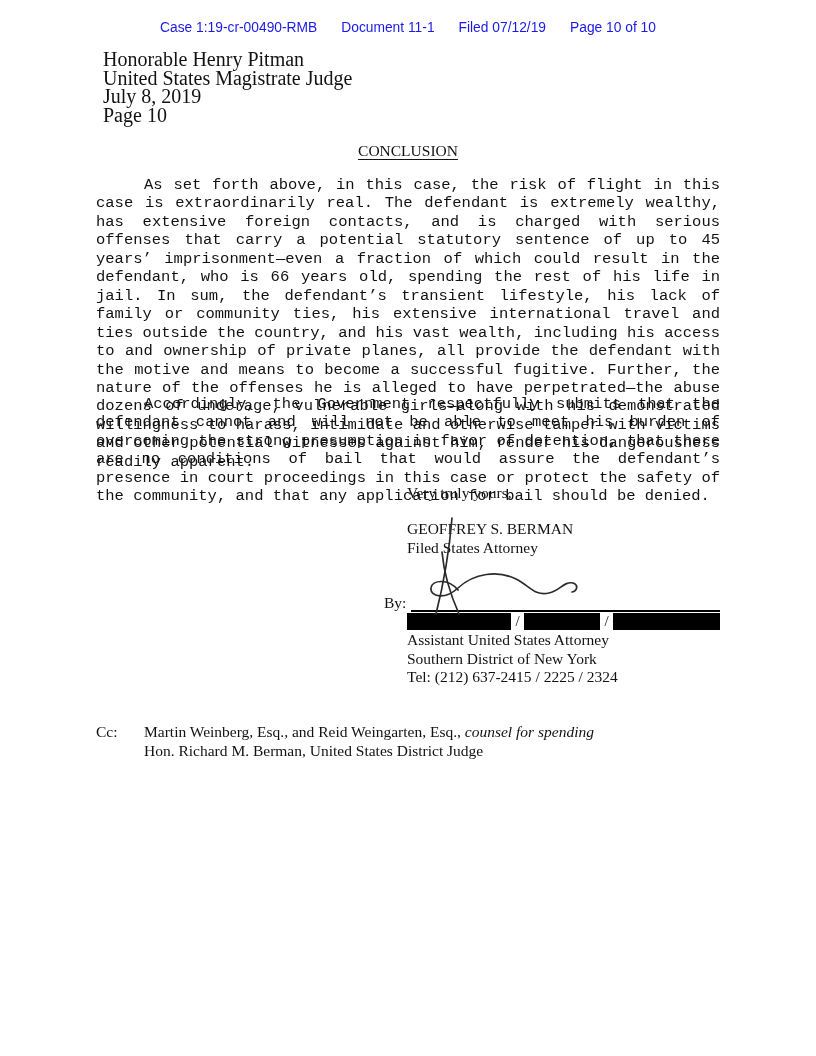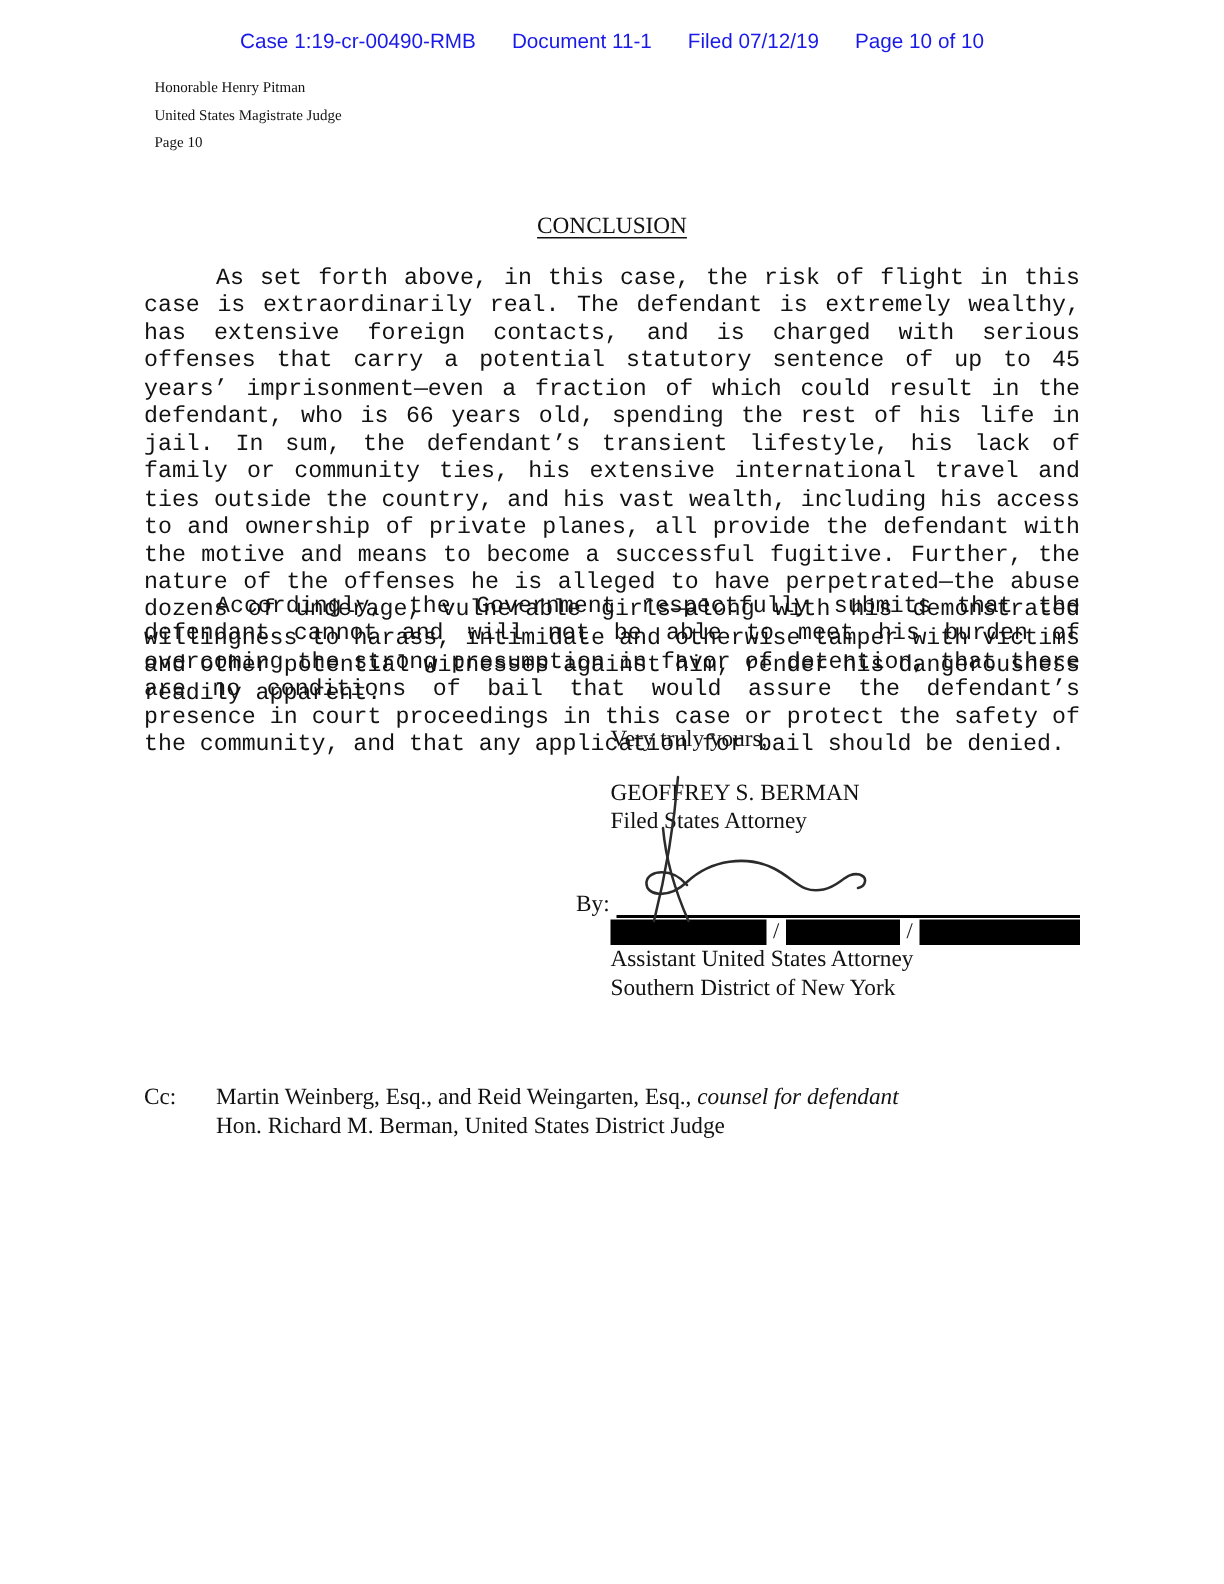--- a/index.html
+++ b/index.html
@@ -32,21 +32,21 @@
     font-family: "Liberation Sans", sans-serif;
     font-size: 13.8px;
     color: var(--header-blue);
     white-space: nowrap;
   }
   
   .address-block {
     position: absolute;
     top: 50px;
     left: 103px;
-    font-size: 10px;
+    font-size: 20px;
     line-height: 18.5px;
   }
   
   .conclusion-heading {
     position: absolute;
     top: 142px;
     left: 96px;
     width: 624px;
     text-align: center;
     font-size: 15.5px;
@@ -152,20 +152,21 @@
   <div class="ecf-header">
     <span>Case 1:19-cr-00490-RMB</span>
     <span>Document 11-1</span>
     <span>Filed 07/12/19</span>
     <span>Page 10 of 10</span>
   </div>
 
   <div class="address-block">
     <div>Honorable Henry Pitman</div>
     <div>United States Magistrate Judge</div>
+    <div>July 8, 2019</div>
     <div>Page 10</div>
   </div>
 
   <div class="conclusion-heading">
     <span>CONCLUSION</span>
   </div>
 
   <p class="body-para para-1">As set forth above, in this case, the risk of flight in this case is extraordinarily real.  The defendant is extremely wealthy, has extensive foreign contacts, and is charged with serious offenses that carry a potential statutory sentence of up to 45 years’ imprisonment—even a fraction of which could result in the defendant, who is 66 years old, spending the rest of his life in jail.  In sum, the defendant’s transient lifestyle, his lack of family or community ties, his extensive international travel and ties outside the country, and his vast wealth, including his access to and ownership of private planes, all provide the defendant with the motive and means to become a successful fugitive.  Further, the nature of the offenses he is alleged to have perpetrated—the abuse dozens of underage, vulnerable girls—along with his demonstrated willingness to harass, intimidate and otherwise tamper with victims and other potential witnesses against him, render his dangerousness readily apparent.</p>
   <p class="body-para para-2">Accordingly, the Government respectfully submits that the defendant cannot and will not be able to meet his burden of overcoming the strong presumption in favor of detention, that there are no conditions of bail that would assure the defendant’s presence in court proceedings in this case or protect the safety of the community, and that any application for bail should be denied.</p>
 
@@ -193,25 +194,26 @@
     <span class="redaction-bar bar-1"></span>
     <span class="redaction-sep">/</span>
     <span class="redaction-bar bar-2"></span>
     <span class="redaction-sep">/</span>
     <span class="redaction-bar bar-3"></span>
   </div>
 
   <div class="office-lines">
     <div>Assistant United States Attorney</div>
     <div>Southern District of New York</div>
+    <div>Tel: (212) 637-2415 / 2225 / 2324</div>
   </div>
 
   <div class="cc-block">
     <div class="cc-label">Cc:</div>
     <div>
       <div>
-        <span>Martin Weinberg, Esq., and Reid Weingarten, Esq., </span><span class="cc-italic">counsel for defendant</span>
+        <span>Martin Weinberg, Esq., and Reid Weingarten, Esq., </span><span class="cc-italic">counsel for spending</span>
       </div>
       <div>Hon. Richard M. Berman, United States District Judge</div>
     </div>
   </div>
 
 </div>
 
 </body></html>

